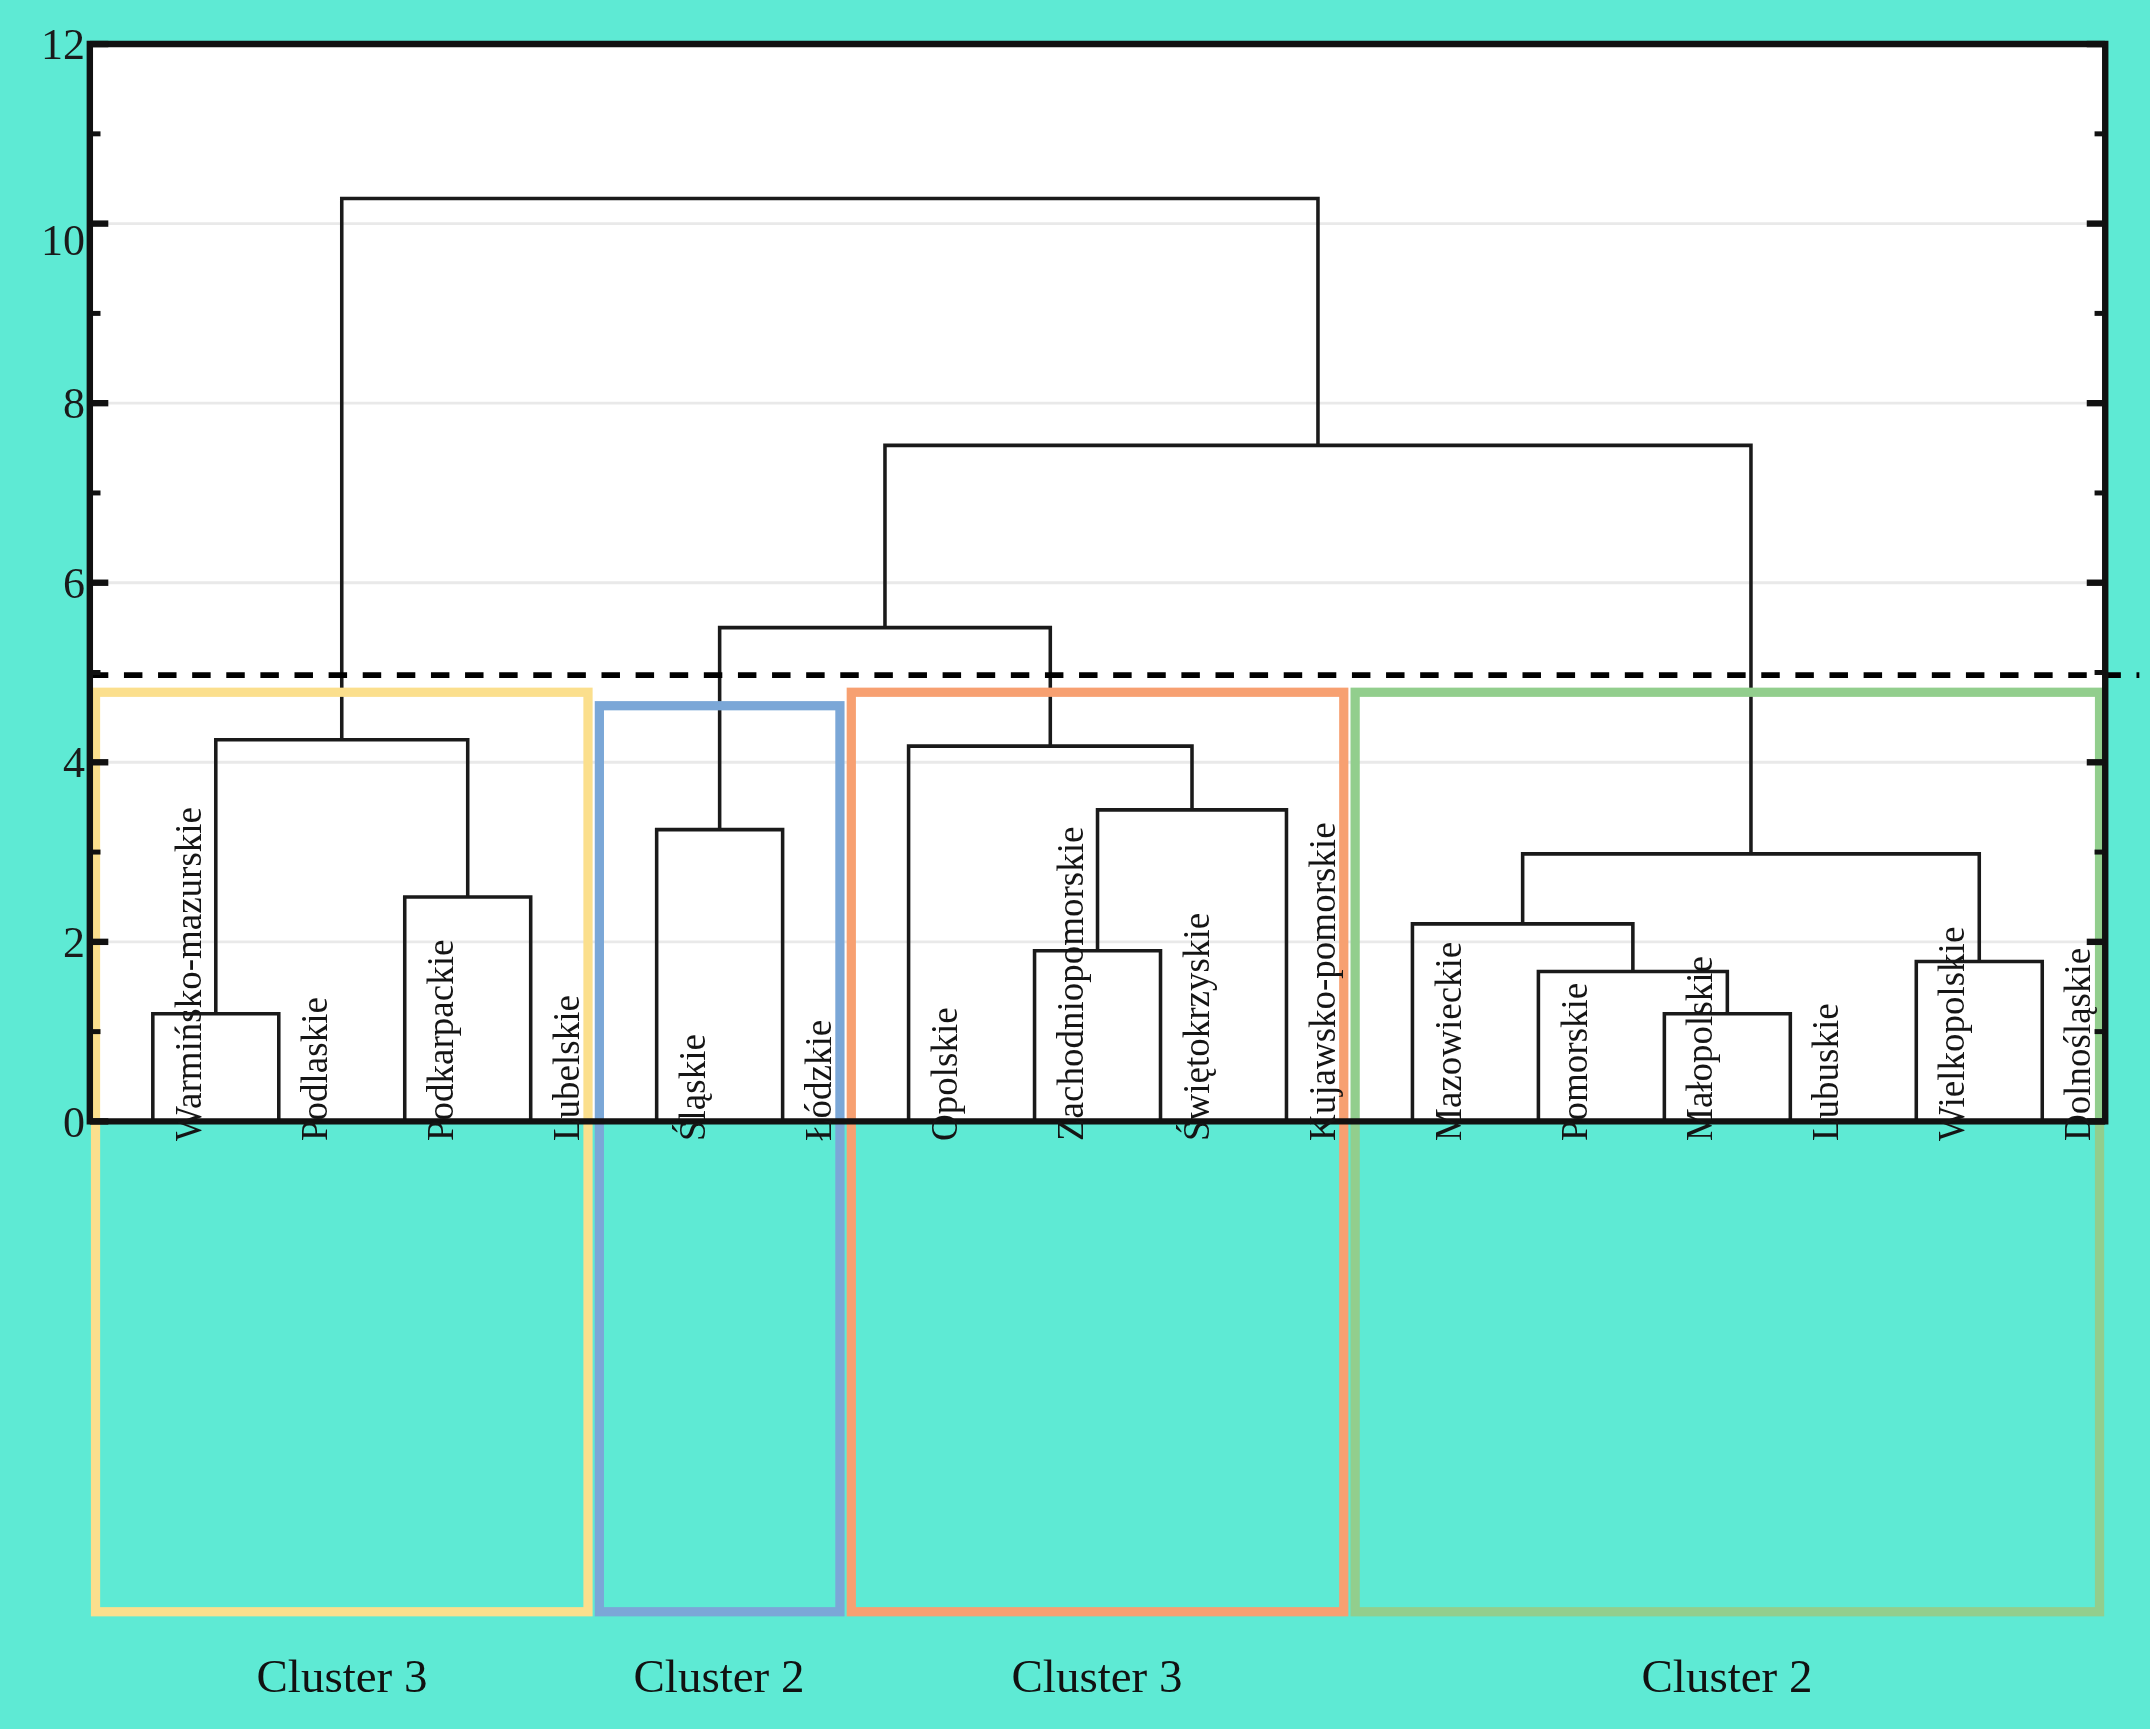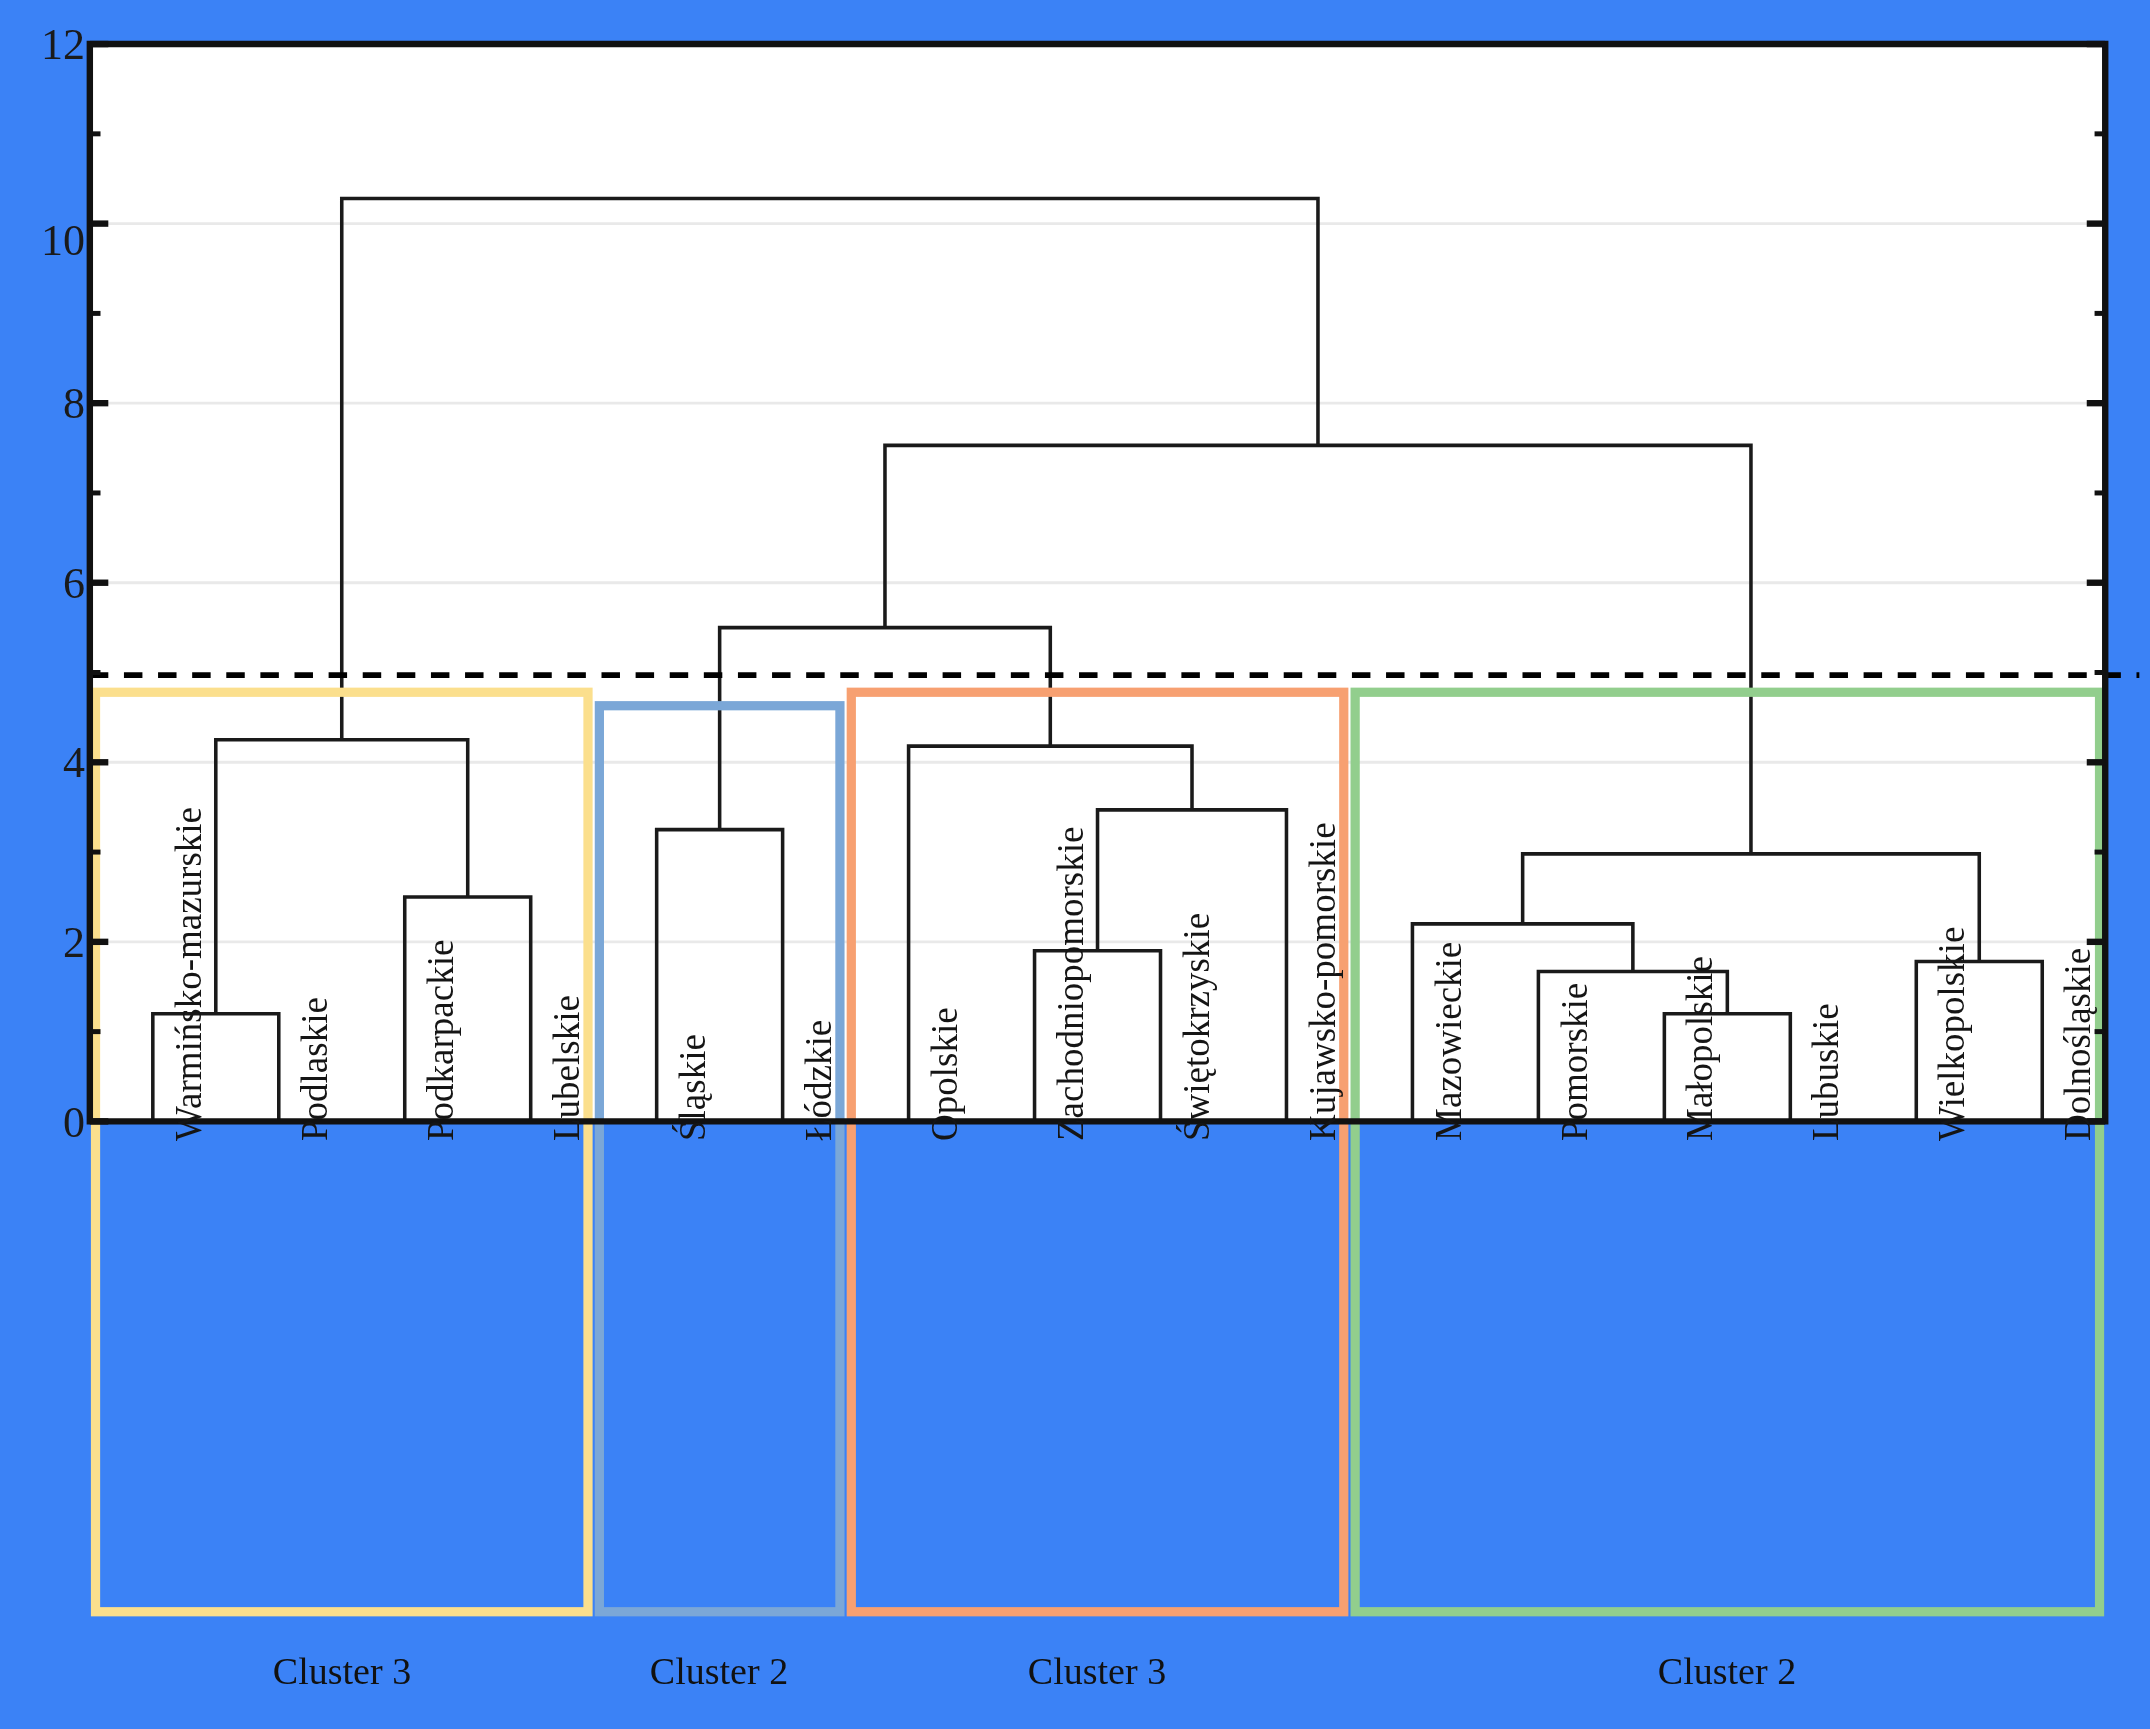--- a/index.html
+++ b/index.html
@@ -1,17 +1,17 @@
 <!DOCTYPE html>
 <html style="font-size:11.4px"><head>
 <meta charset="utf-8">
 <style>
   html,body{margin:0;padding:0;background:#fbfbfb;}
   body{font-family:"Liberation Serif", serif;}
-  #root{position:relative;width:2151px;height:1729px;background:#3b82f6;overflow:hidden;}
+  #root{position:relative;width:2151px;height:1729px;background:#5eead4;overflow:hidden;}
   #figure{position:absolute;inset:0;}
   .axis-label{
     position:absolute;
     font-family:"Liberation Serif", serif;
     font-size:44px;
     color:#1a1a1a;
     text-align:right;
     width:85px;
     transform:translateY(-50%);
     white-space:nowrap;
@@ -21,21 +21,21 @@
     font-family:"Liberation Serif", serif;
     font-size:37px;
     color:#151515;
     white-space:nowrap;
     transform-origin:left top;
     transform:rotate(-90deg);
   }
   .cluster-label{
     position:absolute;
     font-family:"Liberation Serif", serif;
-    font-size:38px;
+    font-size:47px;
     color:#111;
     text-align:center;
     white-space:nowrap;
     transform:translateX(-50%);
   }
 </style>
 </head>
 <body>
 
 <div id="root">

